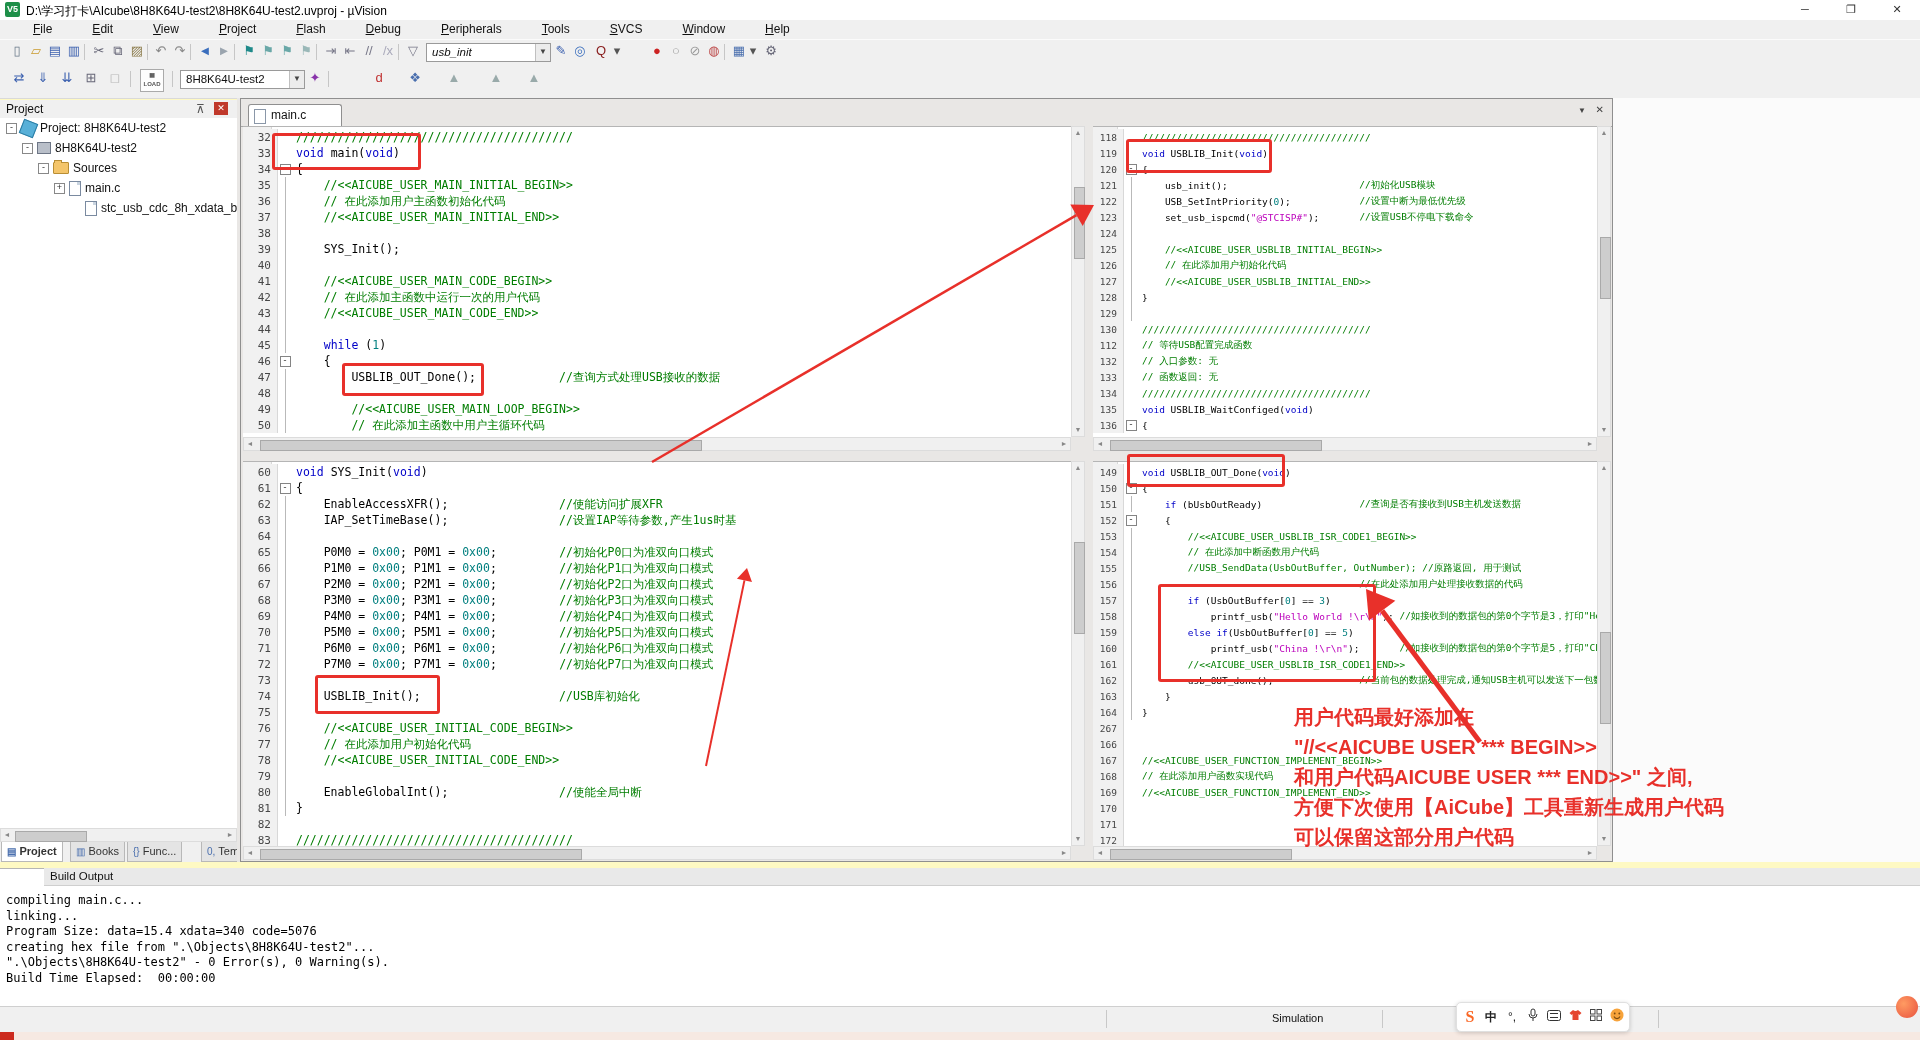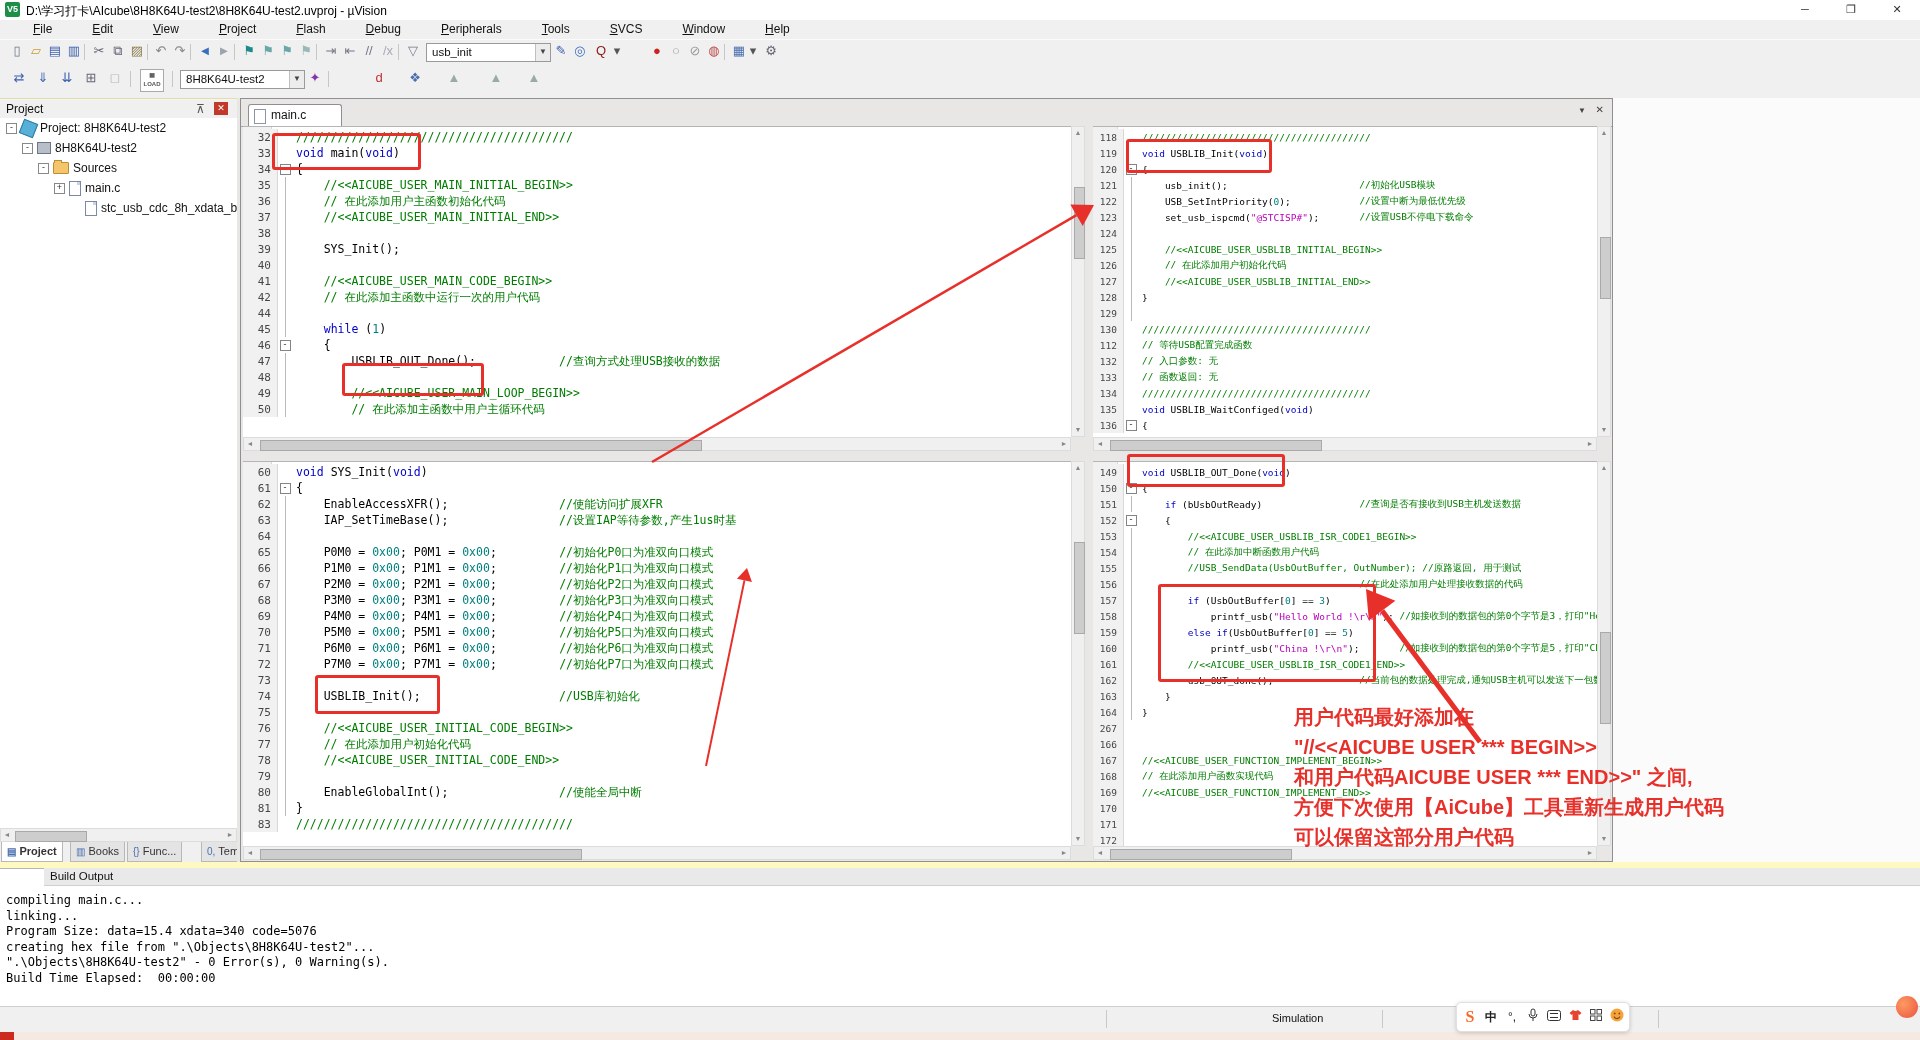--- a/index.html
+++ b/index.html
@@ -130,21 +130,21 @@
       <span class="ti" style="left: 259px; top: 2px; color: rgb(106, 168, 168);">⚑</span>
       <span class="ti" style="left: 278px; top: 2px; color: rgb(106, 168, 168);">⚑</span>
       <span class="ti" style="left: 297px; top: 2px; color: rgb(154, 184, 184);">⚑</span>
       <div class="tsep" style="left: 316px; top: 4px;"></div>
       <span class="ti" style="left: 322px; top: 2px; color: rgb(119, 119, 136);">⇥</span>
       <span class="ti" style="left: 341px; top: 2px; color: rgb(119, 119, 136);">⇤</span>
       <span class="ti" style="left: 360px; top: 2px; color: rgb(119, 119, 136);">//</span>
       <span class="ti" style="left: 379px; top: 2px; color: rgb(170, 170, 187);">/x</span>
       <div class="tsep" style="left: 398px; top: 4px;"></div>
       <span class="ti" style="left: 404px; top: 2px; color: rgb(119, 119, 136);">▽</span>
-      <div class="combo" style="left: 426px; top: 3px; width: 118px; height: 17px;"><span>usb_init</span><span class="da">▼</span></div>
+      <div class="combo" style="left: 426px; top: 3px; width: 118px; height: 17px; font-style: italic;"><span>usb_init</span><span class="da">▼</span></div>
       <span class="ti" style="left: 552px; top: 2px; color: rgb(58, 95, 174);">✎</span>
       <span class="ti" style="left: 571px; top: 2px; color: rgb(58, 110, 189);">◎</span>
       <span class="ti" style="left: 592px; top: 2px; color: rgb(138, 32, 32);">Q</span>
       <span class="ti" style="left: 608px; top: 2px; color: rgb(85, 85, 85);">▾</span>
       <span class="ti" style="left: 648px; top: 2px; color: rgb(204, 34, 34);">●</span>
       <span class="ti" style="left: 667px; top: 2px; color: rgb(153, 153, 153);">○</span>
       <span class="ti" style="left: 686px; top: 2px; color: rgb(153, 153, 153);">⊘</span>
       <span class="ti" style="left: 705px; top: 2px; color: rgb(187, 68, 68);">◍</span>
       <div class="tsep" style="left: 724px; top: 4px;"></div>
       <span class="ti" style="left: 730px; top: 2px; color: rgb(74, 111, 174);">▦</span>
@@ -234,20 +234,21 @@
       <div class="crow"><span class="ln">33</span><span class="fm"></span><pre class="code"><span class="k">void</span><span class="p"> main(</span><span class="k">void</span><span class="p">)</span></pre></div>
       <div class="crow"><span class="ln">34</span><span class="fm"><span class="fb">-</span></span><pre class="code"><span class="p">{</span></pre></div>
       <div class="crow"><span class="ln">35</span><span class="fm"><span class="fg"></span></span><pre class="code"><span class="c">    //&lt;&lt;AICUBE_USER_MAIN_INITIAL_BEGIN&gt;&gt;</span></pre></div>
       <div class="crow"><span class="ln">36</span><span class="fm"><span class="fg"></span></span><pre class="code"><span class="c">    // 在此添加用户主函数初始化代码</span></pre></div>
       <div class="crow"><span class="ln">37</span><span class="fm"><span class="fg"></span></span><pre class="code"><span class="c">    //&lt;&lt;AICUBE_USER_MAIN_INITIAL_END&gt;&gt;</span></pre></div>
       <div class="crow"><span class="ln">38</span><span class="fm"><span class="fg"></span></span><pre class="code"></pre></div>
       <div class="crow"><span class="ln">39</span><span class="fm"><span class="fg"></span></span><pre class="code"><span class="p">    SYS_Init();</span></pre></div>
       <div class="crow"><span class="ln">40</span><span class="fm"><span class="fg"></span></span><pre class="code"></pre></div>
       <div class="crow"><span class="ln">41</span><span class="fm"><span class="fg"></span></span><pre class="code"><span class="c">    //&lt;&lt;AICUBE_USER_MAIN_CODE_BEGIN&gt;&gt;</span></pre></div>
       <div class="crow"><span class="ln">42</span><span class="fm"><span class="fg"></span></span><pre class="code"><span class="c">    // 在此添加主函数中运行一次的用户代码</span></pre></div>
+      <div class="crow"><span class="ln">43</span><span class="fm"><span class="fg"></span></span><pre class="code"><span class="c">    //&lt;&lt;AICUBE_USER_MAIN_CODE_END&gt;&gt;</span></pre></div>
       <div class="crow"><span class="ln">44</span><span class="fm"><span class="fg"></span></span><pre class="code"></pre></div>
       <div class="crow"><span class="ln">45</span><span class="fm"><span class="fg"></span></span><pre class="code"><span class="p">    </span><span class="k">while</span><span class="p"> (</span><span class="n">1</span><span class="p">)</span></pre></div>
       <div class="crow"><span class="ln">46</span><span class="fm"><span class="fb">-</span></span><pre class="code"><span class="p">    {</span></pre></div>
       <div class="crow"><span class="ln">47</span><span class="fm"><span class="fg"></span></span><pre class="code"><span class="p">        USBLIB_OUT_Done();</span><span class="p">            </span><span class="c">//查询方式处理USB接收的数据</span></pre></div>
       <div class="crow"><span class="ln">48</span><span class="fm"><span class="fg"></span></span><pre class="code"></pre></div>
       <div class="crow"><span class="ln">49</span><span class="fm"><span class="fg"></span></span><pre class="code"><span class="c">        //&lt;&lt;AICUBE_USER_MAIN_LOOP_BEGIN&gt;&gt;</span></pre></div>
       <div class="crow"><span class="ln">50</span><span class="fm"><span class="fg"></span></span><pre class="code"><span class="c">        // 在此添加主函数中用户主循环代码</span></pre></div>
     </div>
   <div id="pane-tr" class="pane pr abs" style="left:1093px;top:126px;width:504px;height:311px;">
       <div style="height: 2px; display: flex;">
@@ -292,20 +293,21 @@
       <div class="crow"><span class="ln">72</span><span class="fm"><span class="fg"></span></span><pre class="code"><span class="p">    P7M0 = </span><span class="n">0x00</span><span class="p">; P7M1 = </span><span class="n">0x00</span><span class="p">;</span><span class="p">         </span><span class="c">//初始化P7口为准双向口模式</span></pre></div>
       <div class="crow"><span class="ln">73</span><span class="fm"><span class="fg"></span></span><pre class="code"></pre></div>
       <div class="crow"><span class="ln">74</span><span class="fm"><span class="fg"></span></span><pre class="code"><span class="p">    USBLIB_Init();</span><span class="p">                    </span><span class="c">//USB库初始化</span></pre></div>
       <div class="crow"><span class="ln">75</span><span class="fm"><span class="fg"></span></span><pre class="code"></pre></div>
       <div class="crow"><span class="ln">76</span><span class="fm"><span class="fg"></span></span><pre class="code"><span class="c">    //&lt;&lt;AICUBE_USER_INITIAL_CODE_BEGIN&gt;&gt;</span></pre></div>
       <div class="crow"><span class="ln">77</span><span class="fm"><span class="fg"></span></span><pre class="code"><span class="c">    // 在此添加用户初始化代码</span></pre></div>
       <div class="crow"><span class="ln">78</span><span class="fm"><span class="fg"></span></span><pre class="code"><span class="c">    //&lt;&lt;AICUBE_USER_INITIAL_CODE_END&gt;&gt;</span></pre></div>
       <div class="crow"><span class="ln">79</span><span class="fm"><span class="fg"></span></span><pre class="code"></pre></div>
       <div class="crow"><span class="ln">80</span><span class="fm"><span class="fg"></span></span><pre class="code"><span class="p">    EnableGlobalInt();</span><span class="p">                </span><span class="c">//使能全局中断</span></pre></div>
       <div class="crow"><span class="ln">81</span><span class="fm"><span class="fg"></span></span><pre class="code"><span class="p">}</span></pre></div>
+      <div class="crow"><span class="ln">82</span><span class="fm"></span><pre class="code"></pre></div>
       <div class="crow"><span class="ln">83</span><span class="fm"></span><pre class="code"><span class="c">////////////////////////////////////////</span></pre></div>
     </div>
   <div id="pane-br" class="pane pr abs" style="left:1093px;top:461px;width:504px;height:385px;">
       <div style="height: 2px; display: flex;">
         <div style="background: rgb(241, 241, 241); border-right: 1px solid rgb(216, 216, 216); width: 24px;"></div>
       </div>
       <div class="crow"><span class="ln">149</span><span class="fm"></span><pre class="code"><span class="k">void</span><span class="p"> USBLIB_OUT_Done(</span><span class="k">void</span><span class="p">)</span></pre></div>
       <div class="crow"><span class="ln">150</span><span class="fm"><span class="fb">-</span></span><pre class="code"><span class="p">{</span></pre></div>
       <div class="crow"><span class="ln">151</span><span class="fm"><span class="fg"></span></span><pre class="code"><span class="p">    </span><span class="k">if</span><span class="p"> (bUsbOutReady)</span><span class="p">                 </span><span class="c">//查询是否有接收到USB主机发送数据</span></pre></div>
       <div class="crow"><span class="ln">152</span><span class="fm"><span class="fb">-</span></span><pre class="code"><span class="p">    {</span></pre></div>

